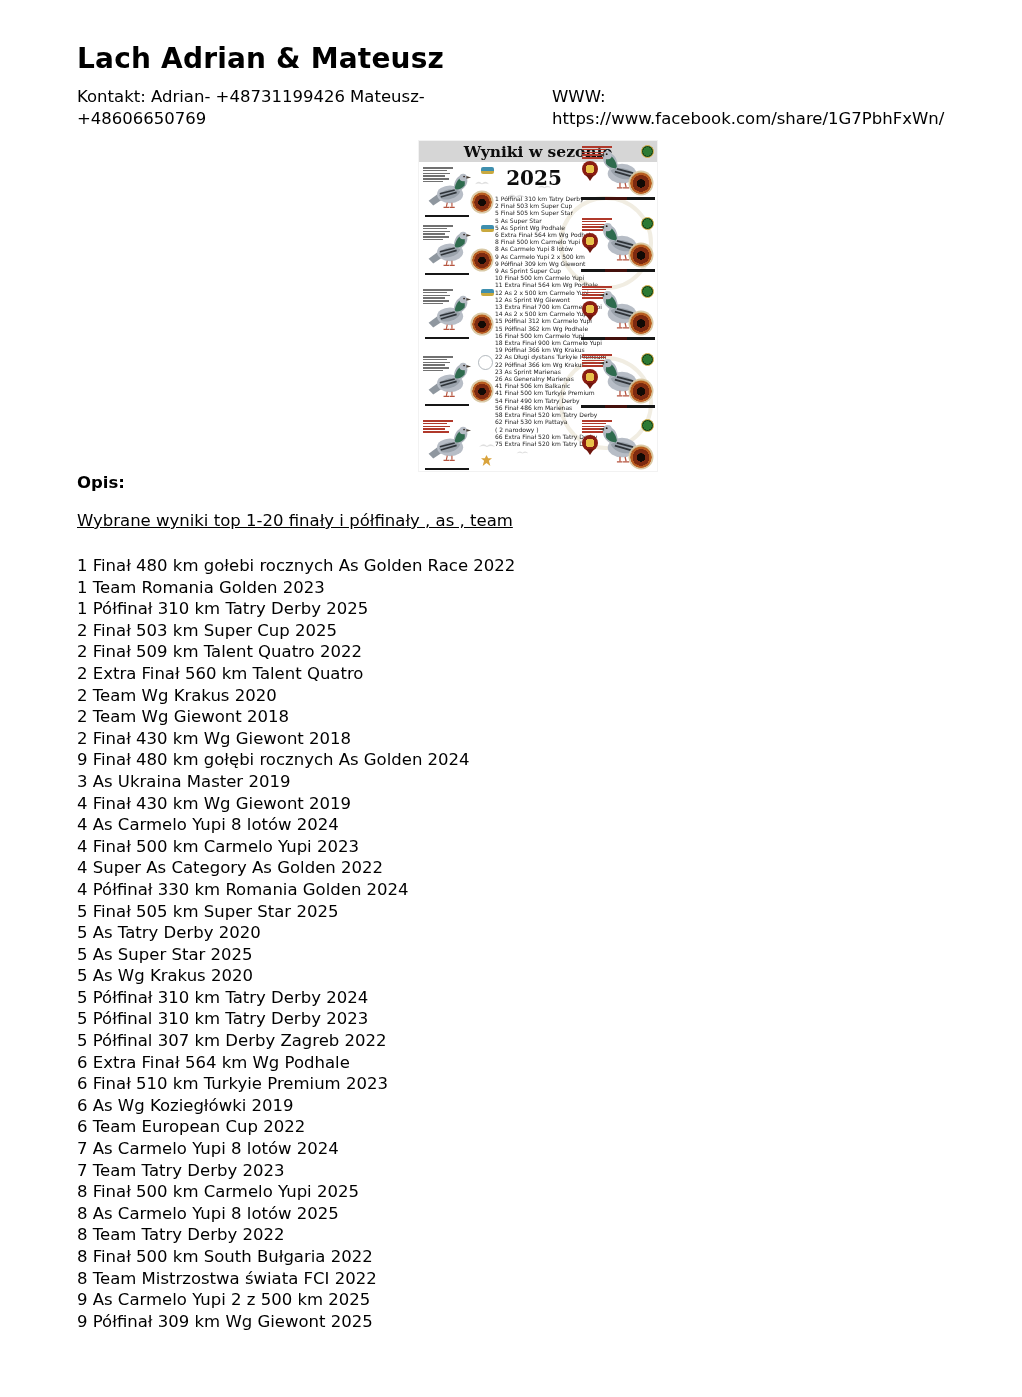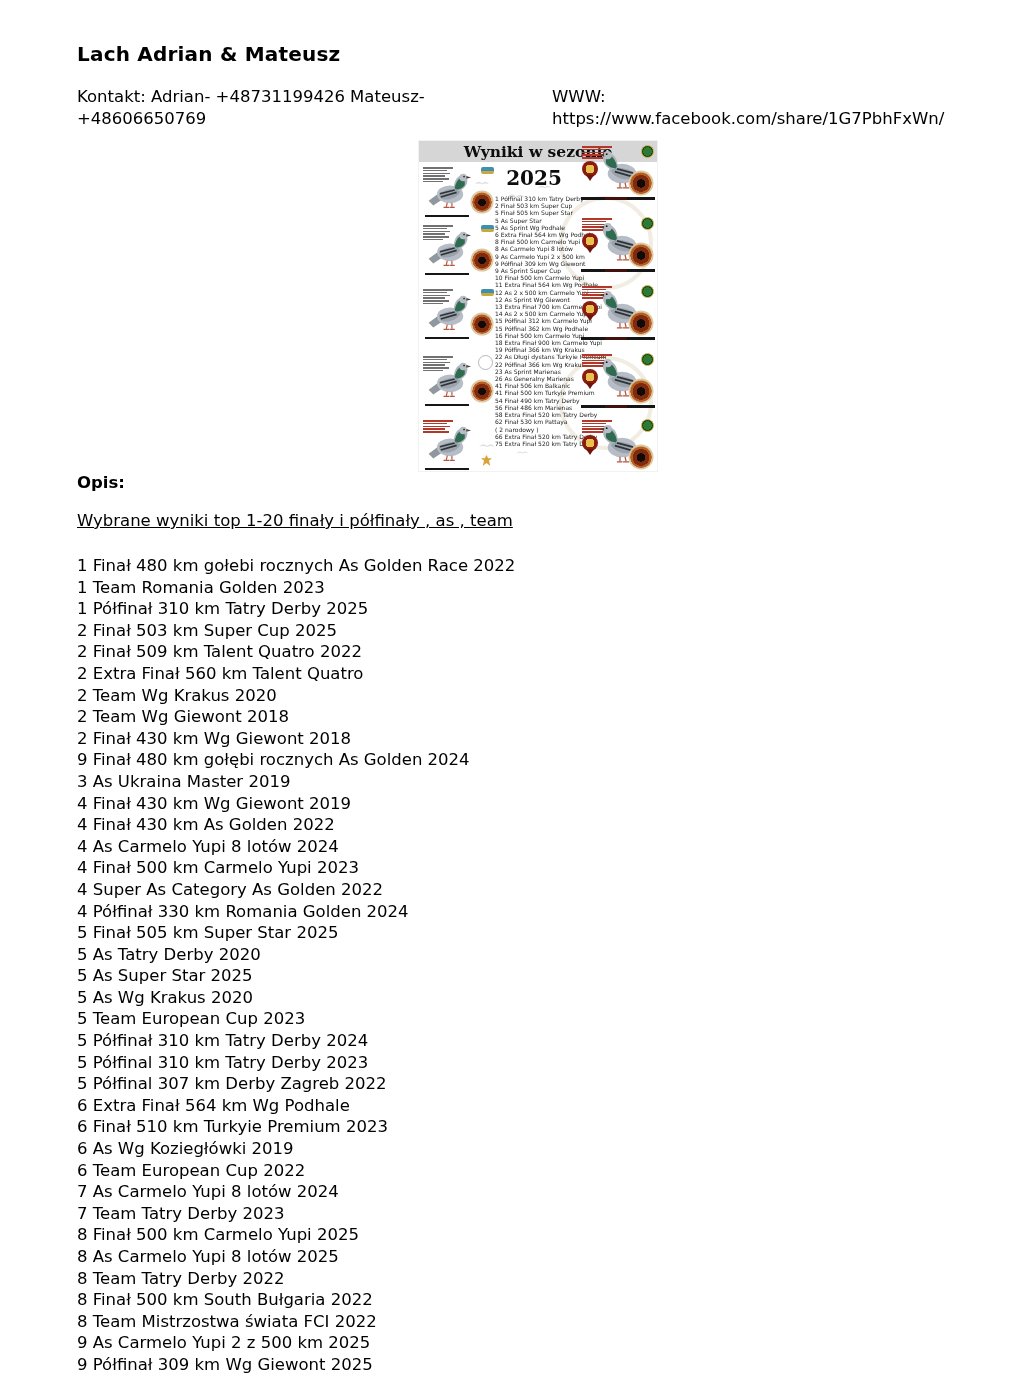--- a/index.html
+++ b/index.html
@@ -1,20 +1,20 @@
 <!DOCTYPE html>
 <html><head>
 <meta charset="utf-8">
 <style>
   html,body{margin:0;padding:0;background:#ffffff;}
   body{width:1022px;height:1397px;position:relative;overflow:hidden;
        font-family:"DejaVu Sans","Liberation Sans",sans-serif;color:#000;}
   .abs{position:absolute;}
   
-  #title{left:77px;top:42px;font-size:20px;font-weight:bold;letter-spacing:.2px;}
+  #title{left:77px;top:42px;font-size:28px;font-weight:bold;letter-spacing:.2px;}
   .meta{font-size:16.5px;line-height:22px;}
   #contact{left:77px;top:86px;width:400px;}
   #www{left:552px;top:86px;width:420px;}
   .b{font-weight:normal;}
   
   #poster{left:419px;top:141px;width:238px;height:330px;background:#fff;overflow:hidden;
           outline:1px solid #f2f2f2;}
   #poster .hbar{position:absolute;left:0;top:0;width:238px;height:21px;background:#d6d6d6;
           text-align:center;font-family:"DejaVu Serif","Liberation Serif",serif;
           font-weight:bold;font-size:15.5px;line-height:21px;color:#0d0d0d;}
@@ -328,30 +328,28 @@
     <div>1 Półfinał 310 km Tatry Derby 2025</div>
     <div>2 Finał 503 km Super Cup 2025</div>
     <div>2 Finał 509 km Talent Quatro 2022</div>
     <div>2 Extra Finał 560 km Talent Quatro</div>
     <div>2 Team Wg Krakus 2020</div>
     <div>2 Team Wg Giewont 2018</div>
     <div>2 Finał 430 km Wg Giewont 2018</div>
     <div>9 Finał 480 km gołębi rocznych As Golden 2024</div>
     <div>3 As Ukraina Master 2019</div>
     <div>4 Finał 430 km Wg Giewont 2019</div>
-    <div>4 Finał 430 km As Golden 2022</div>
     <div>4 As Carmelo Yupi 8 lotów 2024</div>
     <div>4 Finał 500 km Carmelo Yupi 2023</div>
     <div>4 Super As Category As Golden 2022</div>
     <div>4 Półfinał 330 km Romania Golden 2024</div>
     <div>5 Finał 505 km Super Star 2025</div>
     <div>5 As Tatry Derby 2020</div>
     <div>5 As Super Star 2025</div>
     <div>5 As Wg Krakus 2020</div>
-    <div>5 Team European Cup 2023</div>
     <div>5 Półfinał 310 km Tatry Derby 2024</div>
     <div>5 Półfinal 310 km Tatry Derby 2023</div>
     <div>5 Półfinal 307 km Derby Zagreb 2022</div>
     <div>6 Extra Finał 564 km Wg Podhale</div>
     <div>6 Finał 510 km Turkyie Premium 2023</div>
     <div>6 As Wg Koziegłówki 2019</div>
     <div>6 Team European Cup 2022</div>
     <div>7 As Carmelo Yupi 8 lotów 2024</div>
     <div>7 Team Tatry Derby 2023</div>
     <div>8 Finał 500 km Carmelo Yupi 2025</div>

